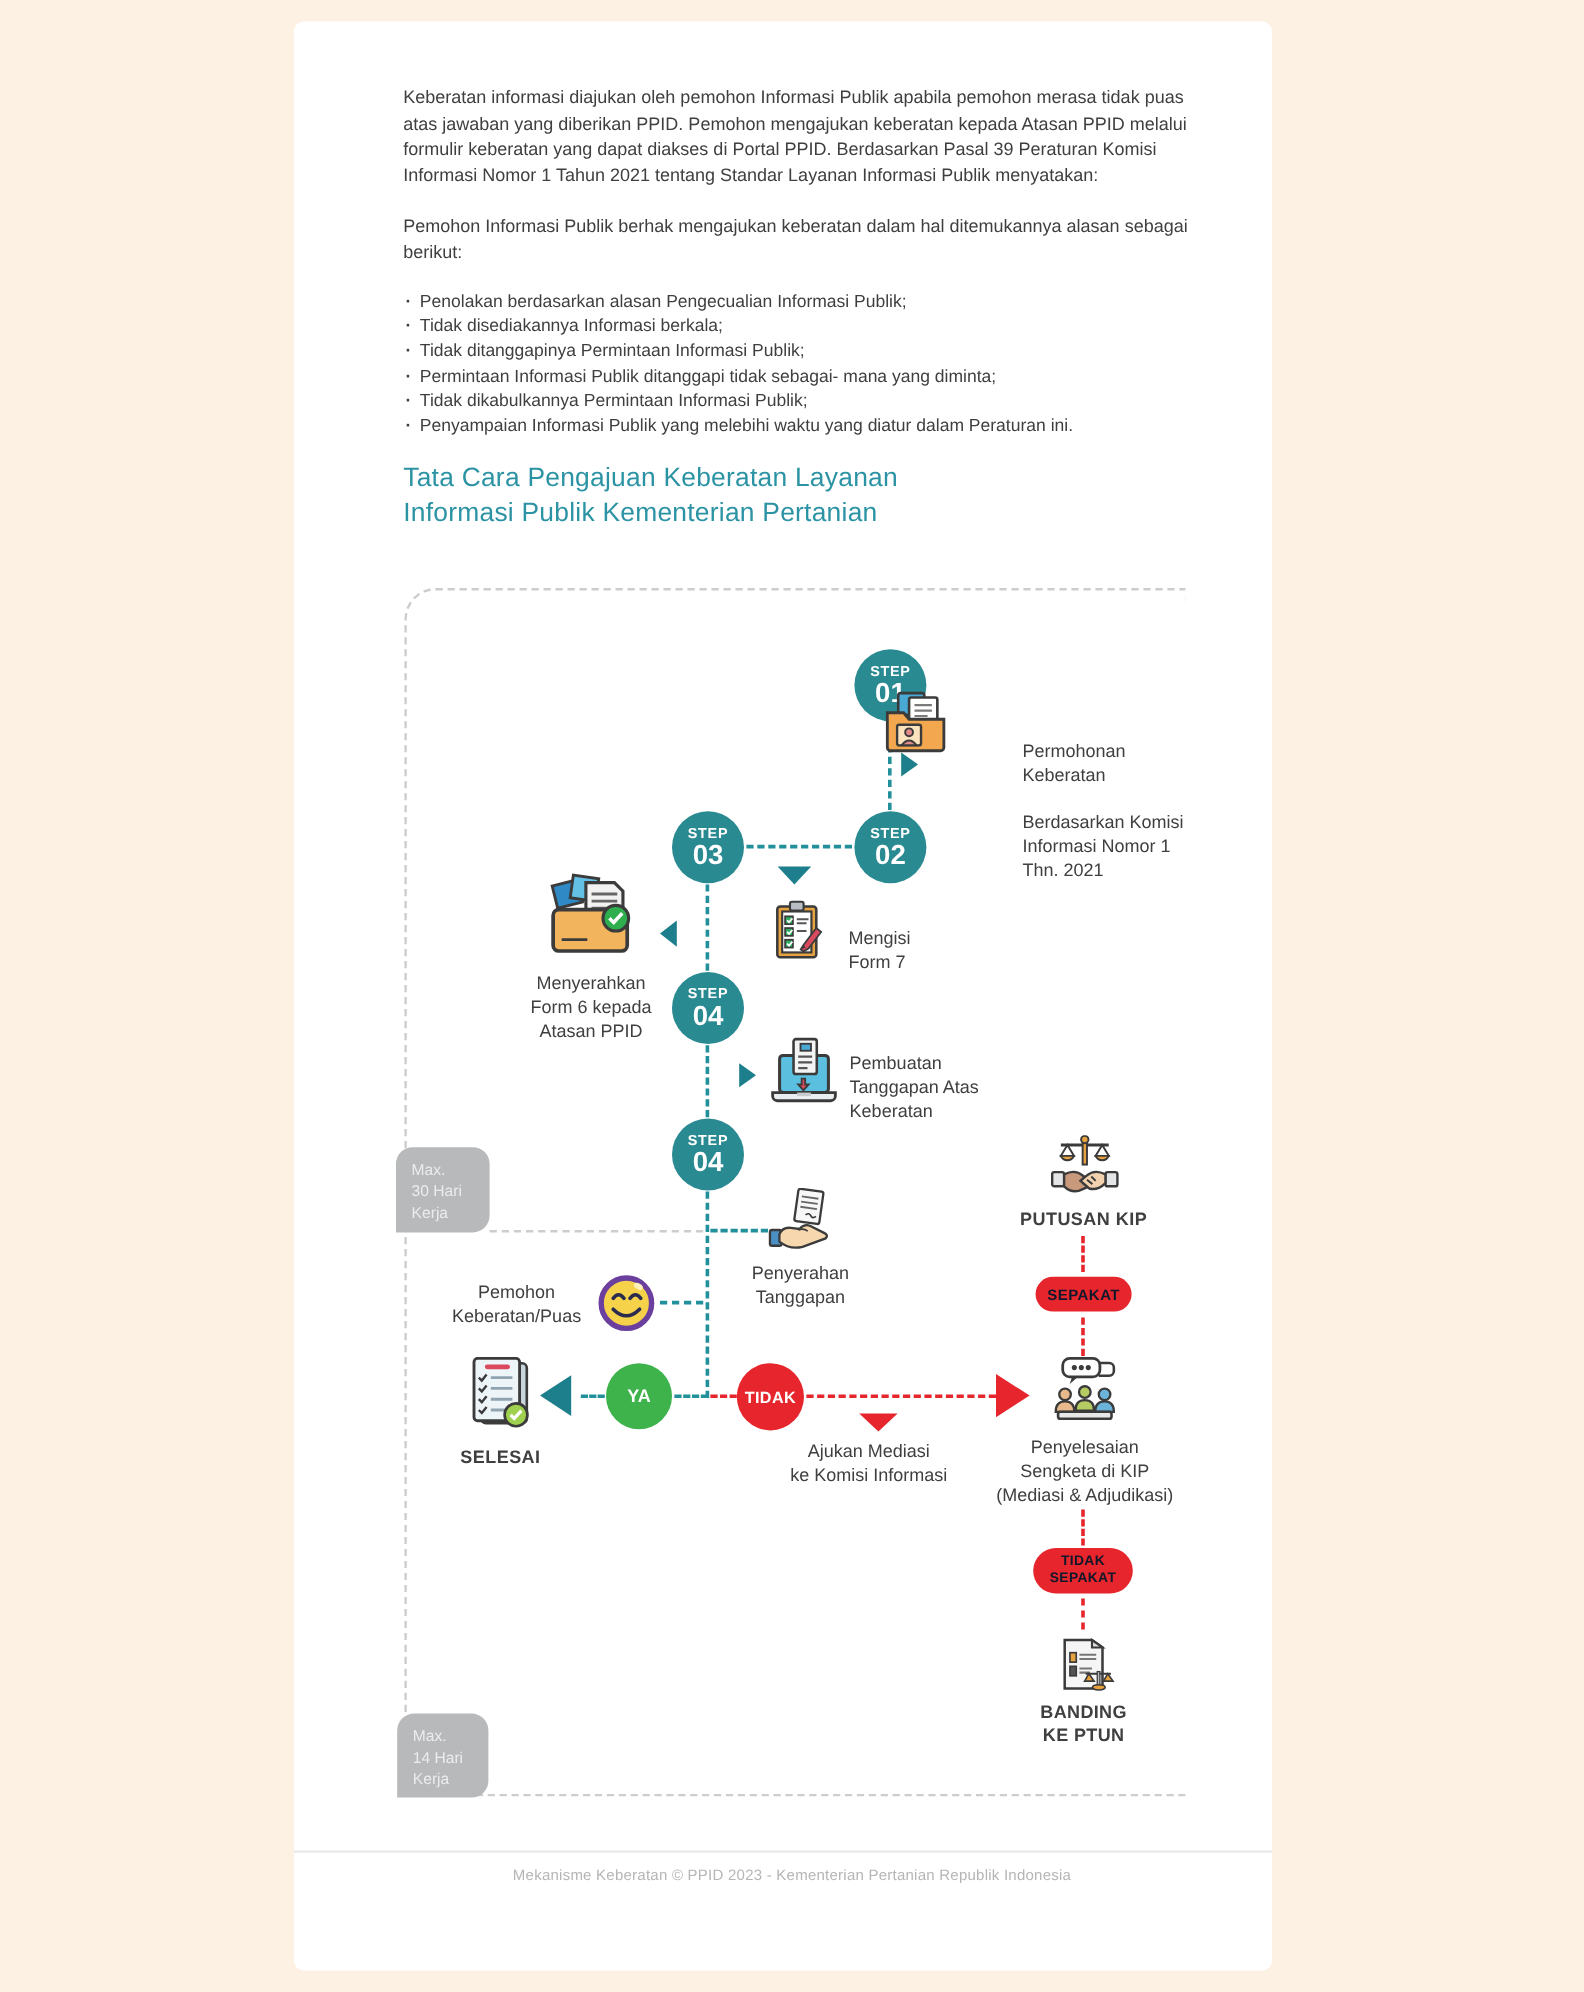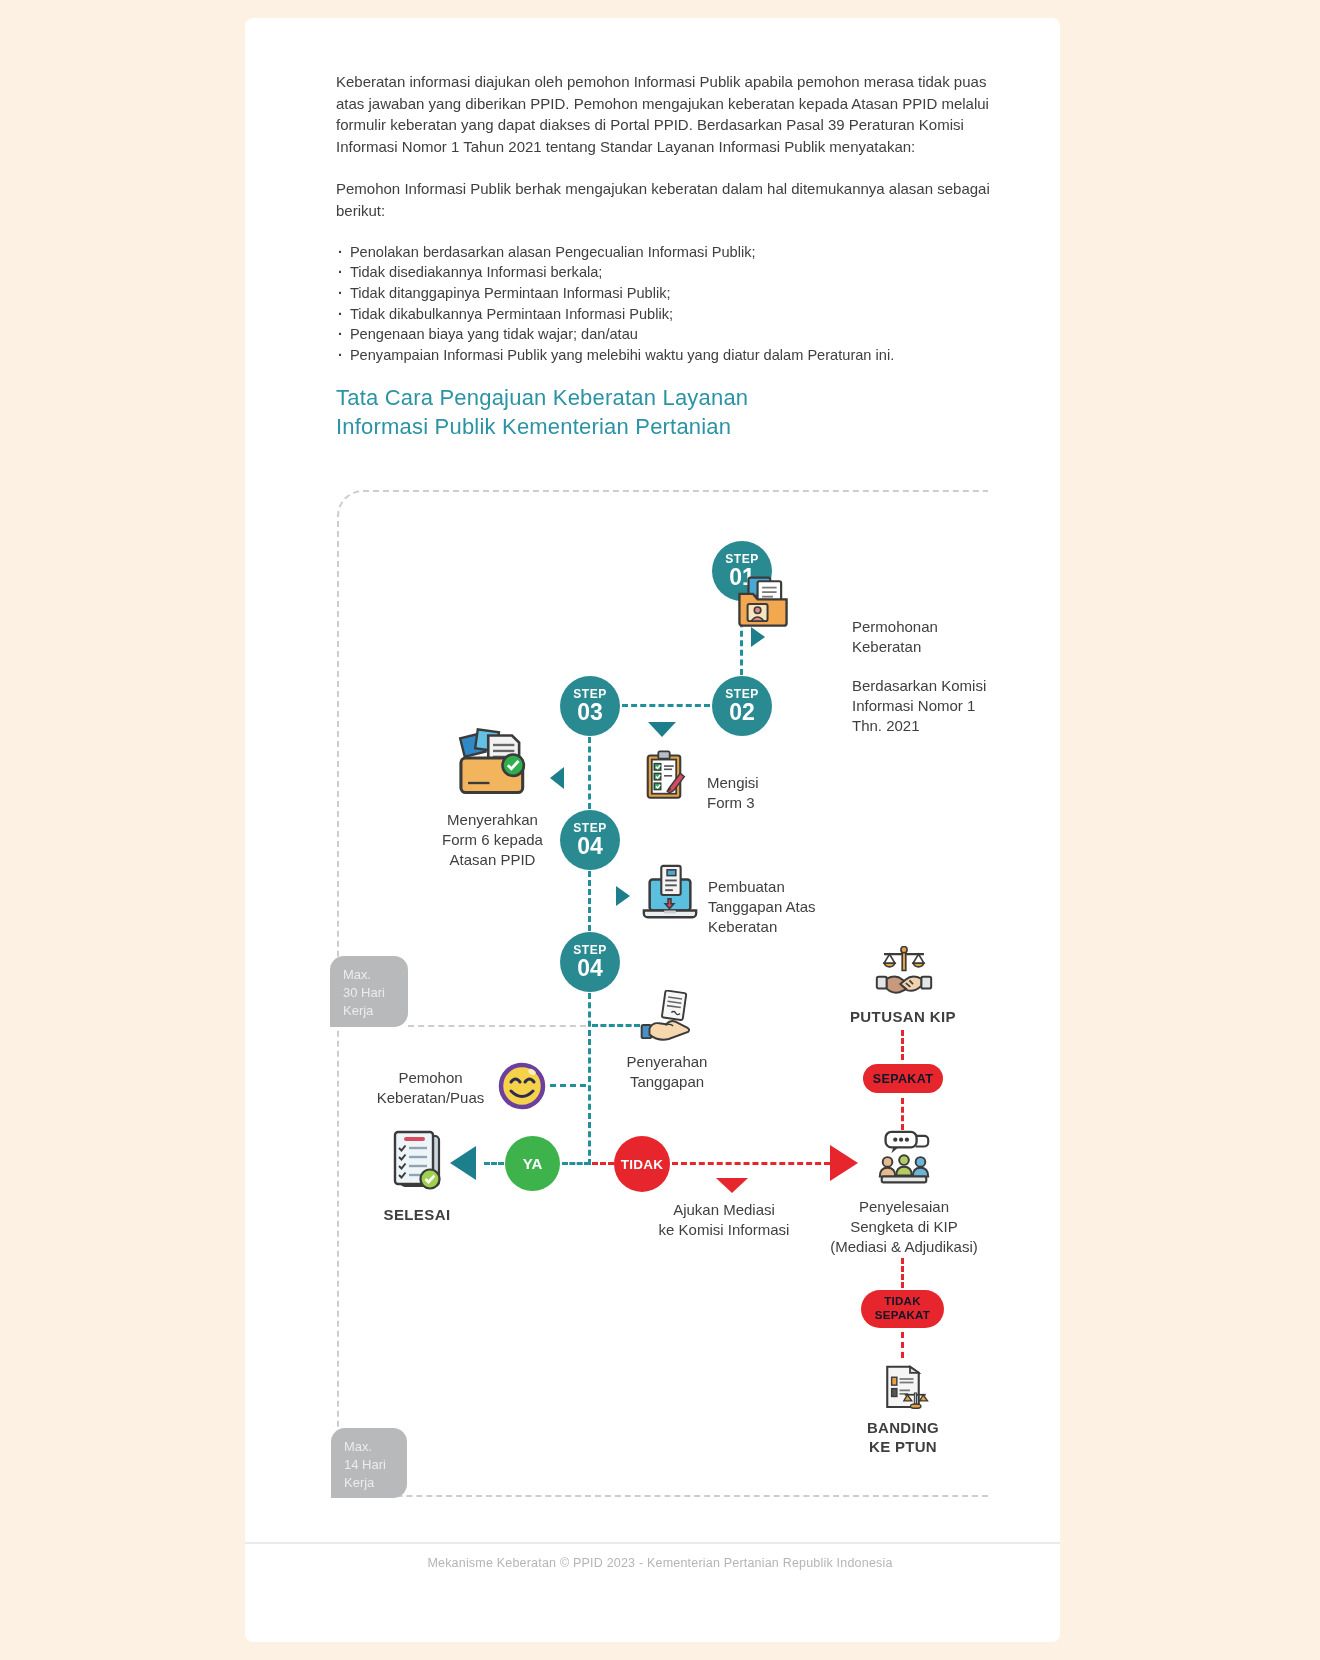--- a/index.html
+++ b/index.html
@@ -54,22 +54,22 @@
 
 <div class="abs card"></div>
 
 <div class="abs intro">
   <p>Keberatan informasi diajukan oleh pemohon Informasi Publik apabila pemohon merasa tidak puas atas jawaban yang diberikan PPID. Pemohon mengajukan keberatan kepada Atasan PPID melalui formulir keberatan yang dapat diakses di Portal PPID. Berdasarkan Pasal 39 Peraturan Komisi Informasi Nomor 1 Tahun 2021 tentang Standar Layanan Informasi Publik menyatakan:</p>
   <p>Pemohon Informasi Publik berhak mengajukan keberatan dalam hal ditemukannya alasan sebagai berikut:</p>
   <ul>
       <li>Penolakan berdasarkan alasan Pengecualian Informasi Publik;</li>
       <li>Tidak disediakannya Informasi berkala;</li>
       <li>Tidak ditanggapinya Permintaan Informasi Publik;</li>
+      <li>Permintaan Informasi Publik ditanggapi tidak sebagai- mana yang diminta;</li>
       <li>Tidak dikabulkannya Permintaan Informasi Publik;</li>
-      <li>Pengenaan biaya yang tidak wajar; dan/atau</li>
       <li>Penyampaian Informasi Publik yang melebihi waktu yang diatur dalam Peraturan ini.</li>
     </ul>
 </div>
 
 <h1 class="abs heading">Tata Cara Pengajuan Keberatan Layanan
 Informasi Publik Kementerian Pertanian</h1>
 
 <div class="abs region"></div>
 <div class="abs badge" style="left:330px;top:956px;width:78px;height:71px;">Max.
 30 Hari
@@ -264,21 +264,21 @@
 </svg>
 
 <div class="abs lbl" style="left:852px;top:597px;width:150px;">
   <div class="b" style="white-space:pre-line;">Permohonan
 Keberatan</div>
   <div style="white-space:pre-line;">Berdasarkan Komisi
 Informasi Nomor 1
 Thn. 2021</div>
 </div>
 <div class="abs lbl" style="left:707px;top:773px;width:95px;">Mengisi
-Form 3</div>
+Form 7</div>
 <div class="abs lbl c" style="left:425px;top:810px;width:135px;">Menyerahkan
 Form 6 kepada
 Atasan PPID</div>
 <div class="abs lbl" style="left:708px;top:877px;width:140px;">Pembuatan
 Tanggapan Atas
 Keberatan</div>
 <div class="abs lbl c" style="left:608px;top:1052px;width:118px;">Penyerahan
 Tanggapan</div>
 <div class="abs lbl c" style="left:368px;top:1068px;width:125px;">Pemohon
 Keberatan/Puas</div>

